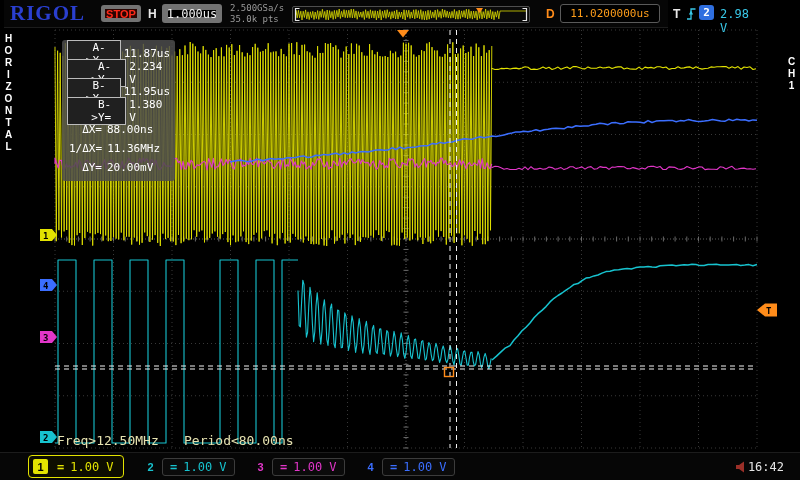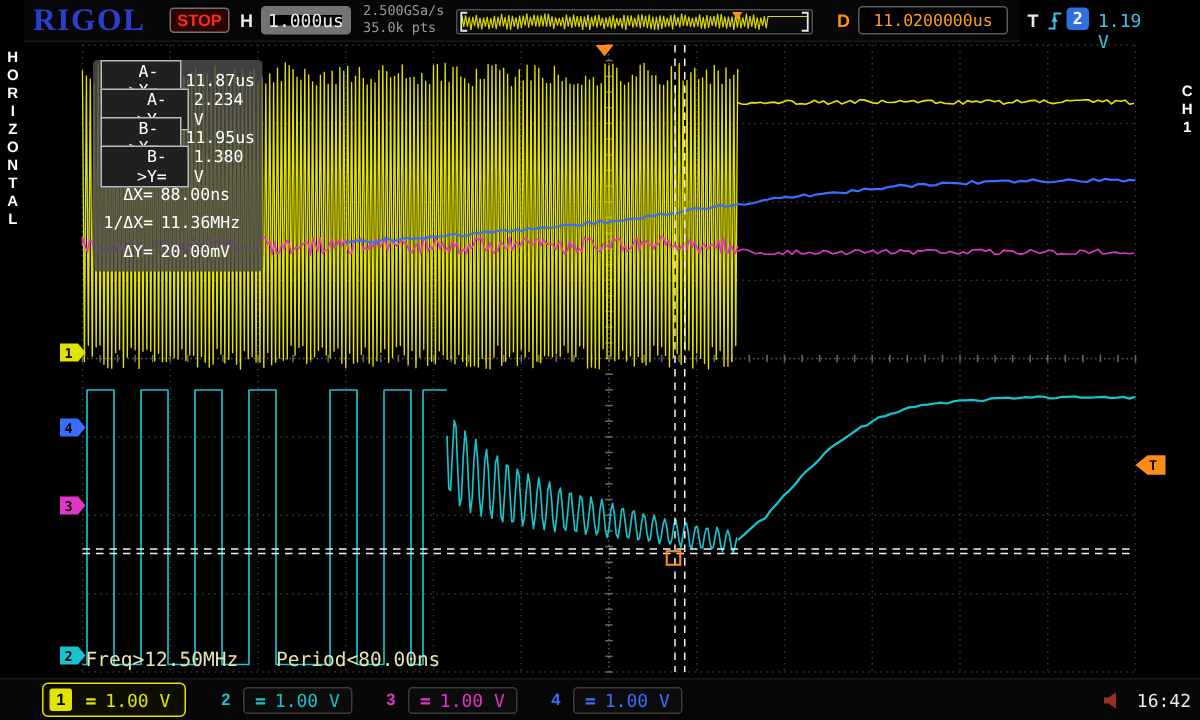--- a/index.html
+++ b/index.html
@@ -1,21 +1,21 @@
 <!DOCTYPE html>
 <html><head>
 <meta charset="utf-8">
 <style>
   *{margin:0;padding:0;box-sizing:border-box;}
   html,body{width:800px;height:480px;overflow:hidden;background:#000;}
   body{position:relative;font-family:"DejaVu Sans Mono",monospace;color:#ddd;}
 
-  .topbar{position:absolute;left:16px;top:0;width:664px;height:28px;background:#060606;border-bottom:1px solid #1c1c1c;}
+  .topbar{position:absolute;left:4px;top:0;width:664px;height:28px;background:#060606;border-bottom:1px solid #1c1c1c;}
   .logo{position:absolute;left:6px;top:1px;font-family:"Liberation Serif",serif;font-weight:bold;font-size:21px;color:#2a3fd0;letter-spacing:1px;}
-  .stop{position:absolute;left:97px;top:5px;width:40px;height:17px;background:#2a0502;border:1px solid #737373;border-radius:3px;color:#ff2a1a;font-size:11px;font-weight:bold;display:flex;align-items:center;justify-content:center;font-family:"Liberation Sans",sans-serif;}
+  .stop{position:absolute;left:97px;top:5px;width:40px;height:17px;background:#2a0502;border:4px solid #737373;border-radius:3px;color:#ff2a1a;font-size:11px;font-weight:bold;display:flex;align-items:center;justify-content:center;font-family:"Liberation Sans",sans-serif;}
   .hlabel{position:absolute;left:144px;top:7px;font-size:12px;font-weight:bold;color:#e8e8e8;font-family:"Liberation Sans",sans-serif;}
   .tb-box{position:absolute;left:158px;top:4px;width:60px;height:19px;border:6px solid #737373;border-radius:3px;background:#000;color:#f0f0f0;font-size:12px;display:flex;align-items:center;justify-content:center;}
   .srate{position:absolute;left:226px;top:3px;font-size:9px;line-height:11px;color:#9a9a9a;}
   .strip{position:absolute;left:288px;top:6px;width:238px;height:17px;border:1px solid #4e4e4e;border-radius:2px;background:#0a0a0a;}
   .dlabel{position:absolute;left:542px;top:7px;font-size:12px;font-weight:bold;color:#ff8c1a;font-family:"Liberation Sans",sans-serif;}
   .delay-box{position:absolute;left:556px;top:4px;width:100px;height:19px;border:1px solid #5a5a5a;border-radius:3px;color:#ff9e1a;font-size:11px;display:flex;align-items:center;justify-content:center;background:#000;}
   .tlabel{position:absolute;left:669px;top:7px;font-size:12px;font-weight:bold;color:#e8e8e8;font-family:"Liberation Sans",sans-serif;}
   .tedge{position:absolute;left:681px;top:6px;}
   .tsrc{position:absolute;left:695px;top:5px;width:15px;height:15px;border-radius:3px;display:flex;align-items:center;justify-content:center;font-size:11px;font-weight:bold;color:#fff;background:#2f6fe0;}
   .tlevel{position:absolute;left:716px;top:7px;font-size:12px;color:#38c8e8;}
@@ -36,21 +36,21 @@
   #meas-freq{left:57px;top:433px;}
   #meas-period{left:184px;top:433px;}
 
   .bottombar{position:absolute;left:0;top:452px;width:800px;height:28px;background:#060606;border-top:1px solid #1c1c1c;}
   .chgroup{position:absolute;top:2px;height:23px;display:flex;align-items:center;gap:4px;padding:0 4px;border:1px solid transparent;border-radius:4px;}
   .chgroup.active{background:#0d0d00;}
   .chnum{width:15px;height:15px;border-radius:2px;display:flex;align-items:center;justify-content:center;font-size:11px;font-weight:bold;font-family:"Liberation Sans",sans-serif;}
   .chbox{height:18px;display:flex;align-items:center;gap:6px;padding:0 7px;border:1px solid #3c3c3c;border-radius:3px;background:#0b0b0b;font-size:12px;}
   .chgroup.active .chbox{border-color:transparent;background:transparent;padding:0 4px;}
   .coupling{font-weight:bold;}
-  .clock{position:absolute;right:6px;top:7px;font-size:12px;color:#e6e6e6;}
+  .clock{position:absolute;right:16px;top:7px;font-size:12px;color:#e6e6e6;}
   .sound{position:absolute;right:52px;top:8px;}
 </style>
 </head>
 <body>
 
 <div class="topbar">
   <span class="logo">RIGOL</span>
   <div class="stop">STOP</div>
   <span class="hlabel">H</span>
   <div class="tb-box">1.000us</div>
@@ -67,21 +67,21 @@
       </svg>
   </div>
   <span class="dlabel">D</span>
   <div class="delay-box">11.0200000us</div>
   <span class="tlabel">T</span>
   <svg class="tedge" width="12" height="16">
     <path d="M2,13 H6 V3 H10.5" stroke="#38c8e8" stroke-width="1.3" fill="none"></path>
     <polygon points="6,4.5 3.9,8.5 8.1,8.5" fill="#38c8e8"></polygon>
   </svg>
   <div class="tsrc" style="background: rgb(47, 111, 224);">2</div>
-  <span class="tlevel" style="color: rgb(56, 200, 232);">1.19 V</span>
+  <span class="tlevel" style="color: rgb(56, 200, 232);">2.98 V</span>
 </div>
 
 <div class="side-label" id="hmenu">HORIZONTAL</div>
 <div class="side-label" id="chmenu">CH1</div>
 
 <svg id="scope-svg" width="800" height="424" viewBox="0 0 800 424">
     <g>
       <line x1="55" y1="2" x2="55" y2="420" stroke="#383838" stroke-width="1" stroke-dasharray="1 3"></line>
       <line x1="113.5" y1="2" x2="113.5" y2="420" stroke="#383838" stroke-width="1" stroke-dasharray="1 3"></line>
       <line x1="172" y1="2" x2="172" y2="420" stroke="#383838" stroke-width="1" stroke-dasharray="1 3"></line>

